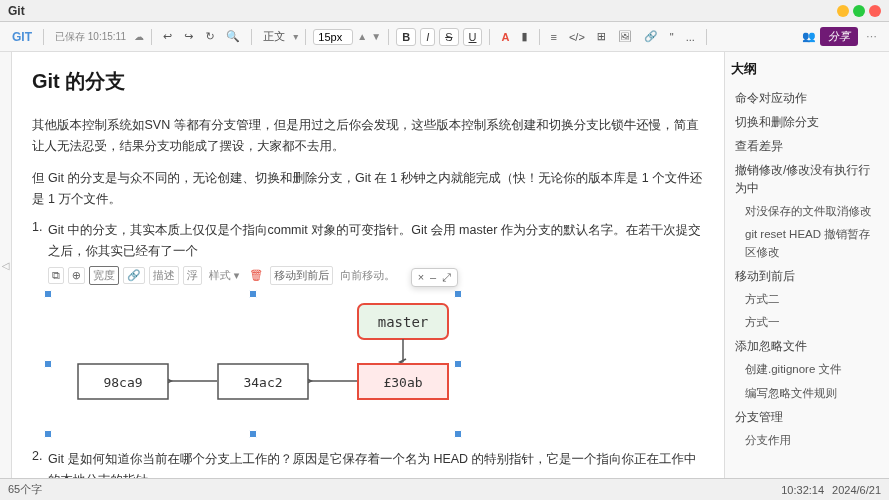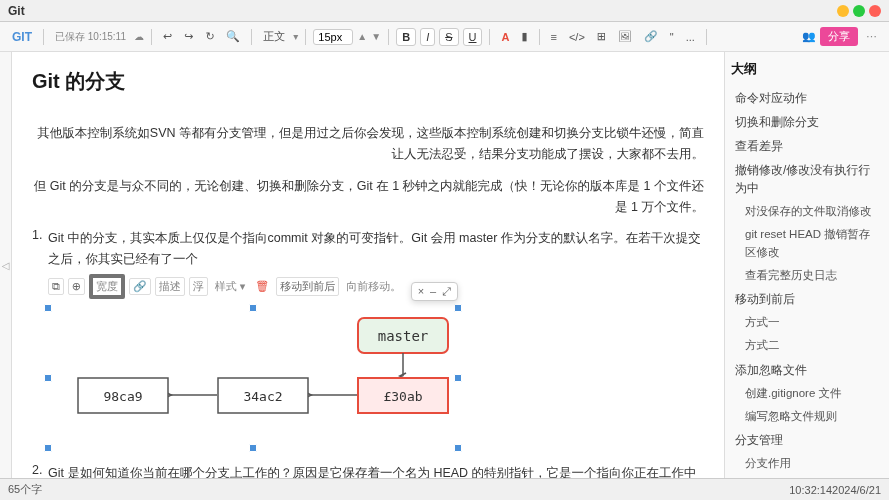--- a/index.html
+++ b/index.html
@@ -106,30 +106,29 @@
     .content-area {
       flex: 1;
       background: #fff;
       overflow-y: auto;
       padding: 16px 20px;
     }
 
     .page-title {
       font-size: 20px;
       font-weight: bold;
-      margin-bottom: 28px;
+      margin-bottom: 20px;
       color: #1a1a1a;
     }
 
     .paragraph {
       font-size: 12.5px;
       line-height: 1.7;
       color: #333;
       margin-bottom: 10px;
-      text-align: right;
     }
     .list-item-num {
       font-weight: normal;
       text-align: right;
     }
 
     
     .right-sidebar {
       width: 165px;
       background: #f9f9f9;
@@ -169,20 +168,21 @@
       align-items: center;
       padding: 0 8px;
       font-size: 11px;
       color: #555;
       gap: 8px;
     }
     .status-right {
       margin-left: auto;
       display: flex;
       align-items: center;
+      gap: 8px;
     }
   </style>
 </head>
 <body>
 
 <div class="title-bar">
   <span style="font-size:12px;font-weight:bold;">Git</span>
   <span class="title-bar-title"></span>
   <div class="title-bar-controls">
     <span class="title-bar-btn btn-min"></span>
@@ -220,21 +220,21 @@
   <span class="toolbar-item">≡</span>
   <span class="toolbar-item">&lt;/&gt;</span>
   <span class="toolbar-item">⊞</span>
   <span class="toolbar-item">🖼</span>
   <span class="toolbar-item">🔗</span>
   <span class="toolbar-item">"</span>
   <span class="toolbar-item">...</span>
   <span class="toolbar-sep"></span>
   <div style="margin-left:auto;display:flex;align-items:center;gap:4px;">
     <span style="font-size:11px;color:#555;">👥</span>
-    <span class="toolbar-item" style="background:#ec4899;color:#fff;border-radius:3px;padding:2px 8px;font-size:11px;">分享</span>
+    <span class="toolbar-item" style="background:#701a75;color:#fff;border-radius:3px;padding:2px 8px;font-size:11px;font-style:italic;">分享</span>
   </div>
   <span class="toolbar-item" style="color:#888;">⋯</span>
 </div>
 
 <div class="main-layout">
 
   <div class="left-toggle">
     <span style="writing-mode:vertical-rl;font-size:10px;color:#aaa;">◁</span>
   </div>
 
@@ -249,21 +249,21 @@
     <div style="display:flex;margin-bottom:6px;">
       <span style="min-width:16px;font-size:12.5px;">1.</span>
       <div style="flex:1;">
         <span class="list-item-num" style="font-size:12.5px;line-height:1.7;">
           Git 中的分支，其实本质上仅仅是个指向commit 对象的可变指针。Git 会用 master 作为分支的默认名字。在若干次提交之后，你其实已经有了一个
         </span>
         
         <div style="display:flex;align-items:center;gap:4px;margin:3px 0;flex-wrap:wrap;">
           <span style="font-size:11px;color:#666;cursor:pointer;padding:1px 3px;border:1px solid #ddd;border-radius:2px;">⧉</span>
           <span style="font-size:11px;color:#666;cursor:pointer;padding:1px 3px;border:1px solid #ddd;border-radius:2px;">⊕</span>
-          <span style="font-size:11px;color:#888;padding:1px 3px;border:4px solid #737373;border-radius:2px;cursor:pointer;">宽度</span>
+          <span style="font-size:11px;color:#888;padding:1px 3px;border:1px solid #737373;border-radius:2px;cursor:pointer;">宽度</span>
           <span style="font-size:11px;color:#888;padding:1px 3px;border:1px solid #ddd;border-radius:2px;cursor:pointer;">🔗</span>
           <span style="font-size:11px;color:#888;padding:1px 3px;border:1px solid #ddd;border-radius:2px;cursor:pointer;">描述</span>
           <span style="font-size:11px;color:#888;padding:1px 3px;border:1px solid #ddd;border-radius:2px;cursor:pointer;">浮</span>
           <span style="font-size:11px;color:#888;padding:1px 3px;cursor:pointer;">样式 ▾</span>
           <span style="font-size:11px;color:#e74c3c;padding:1px 3px;cursor:pointer;">🗑</span>
           <span style="font-size:11px;color:#666;padding:1px 3px;cursor:pointer;border:1px solid #ddd;border-radius:2px;">移动到前后</span>
           <span style="font-size:11px;color:#888;padding:1px 3px;cursor:pointer;">向前移动。</span>
         </div>
 
         
@@ -330,24 +330,23 @@
 
   <div class="right-sidebar">
     <div class="sidebar-title">大纲</div>
 
     <div class="outline-item">命令对应动作</div>
     <div class="outline-item">切换和删除分支</div>
     <div class="outline-item">查看差异</div>
     <div class="outline-item">撤销修改/修改没有执行行为中</div>
     <div class="outline-item sub">对没保存的文件取消修改</div>
     <div class="outline-item sub">git reset HEAD 撤销暂存区修改</div>
-    <div class="outline-item sub">查看完整历史日志</div>
     <div class="outline-item">移动到前后</div>
+    <div class="outline-item sub">方式二</div>
     <div class="outline-item sub">方式一</div>
-    <div class="outline-item sub">方式二</div>
     <div class="outline-item" style="display:flex;align-items:center;gap:2px;">添加忽略文件</div>
     <div class="outline-item sub">创建.gitignore 文件</div>
     <div class="outline-item sub">编写忽略文件规则</div>
     <div class="outline-item" style="display:flex;align-items:center;gap:2px;">分支管理</div>
     <div class="outline-item sub">分支作用</div>
 
   </div>
 
 </div>
 

